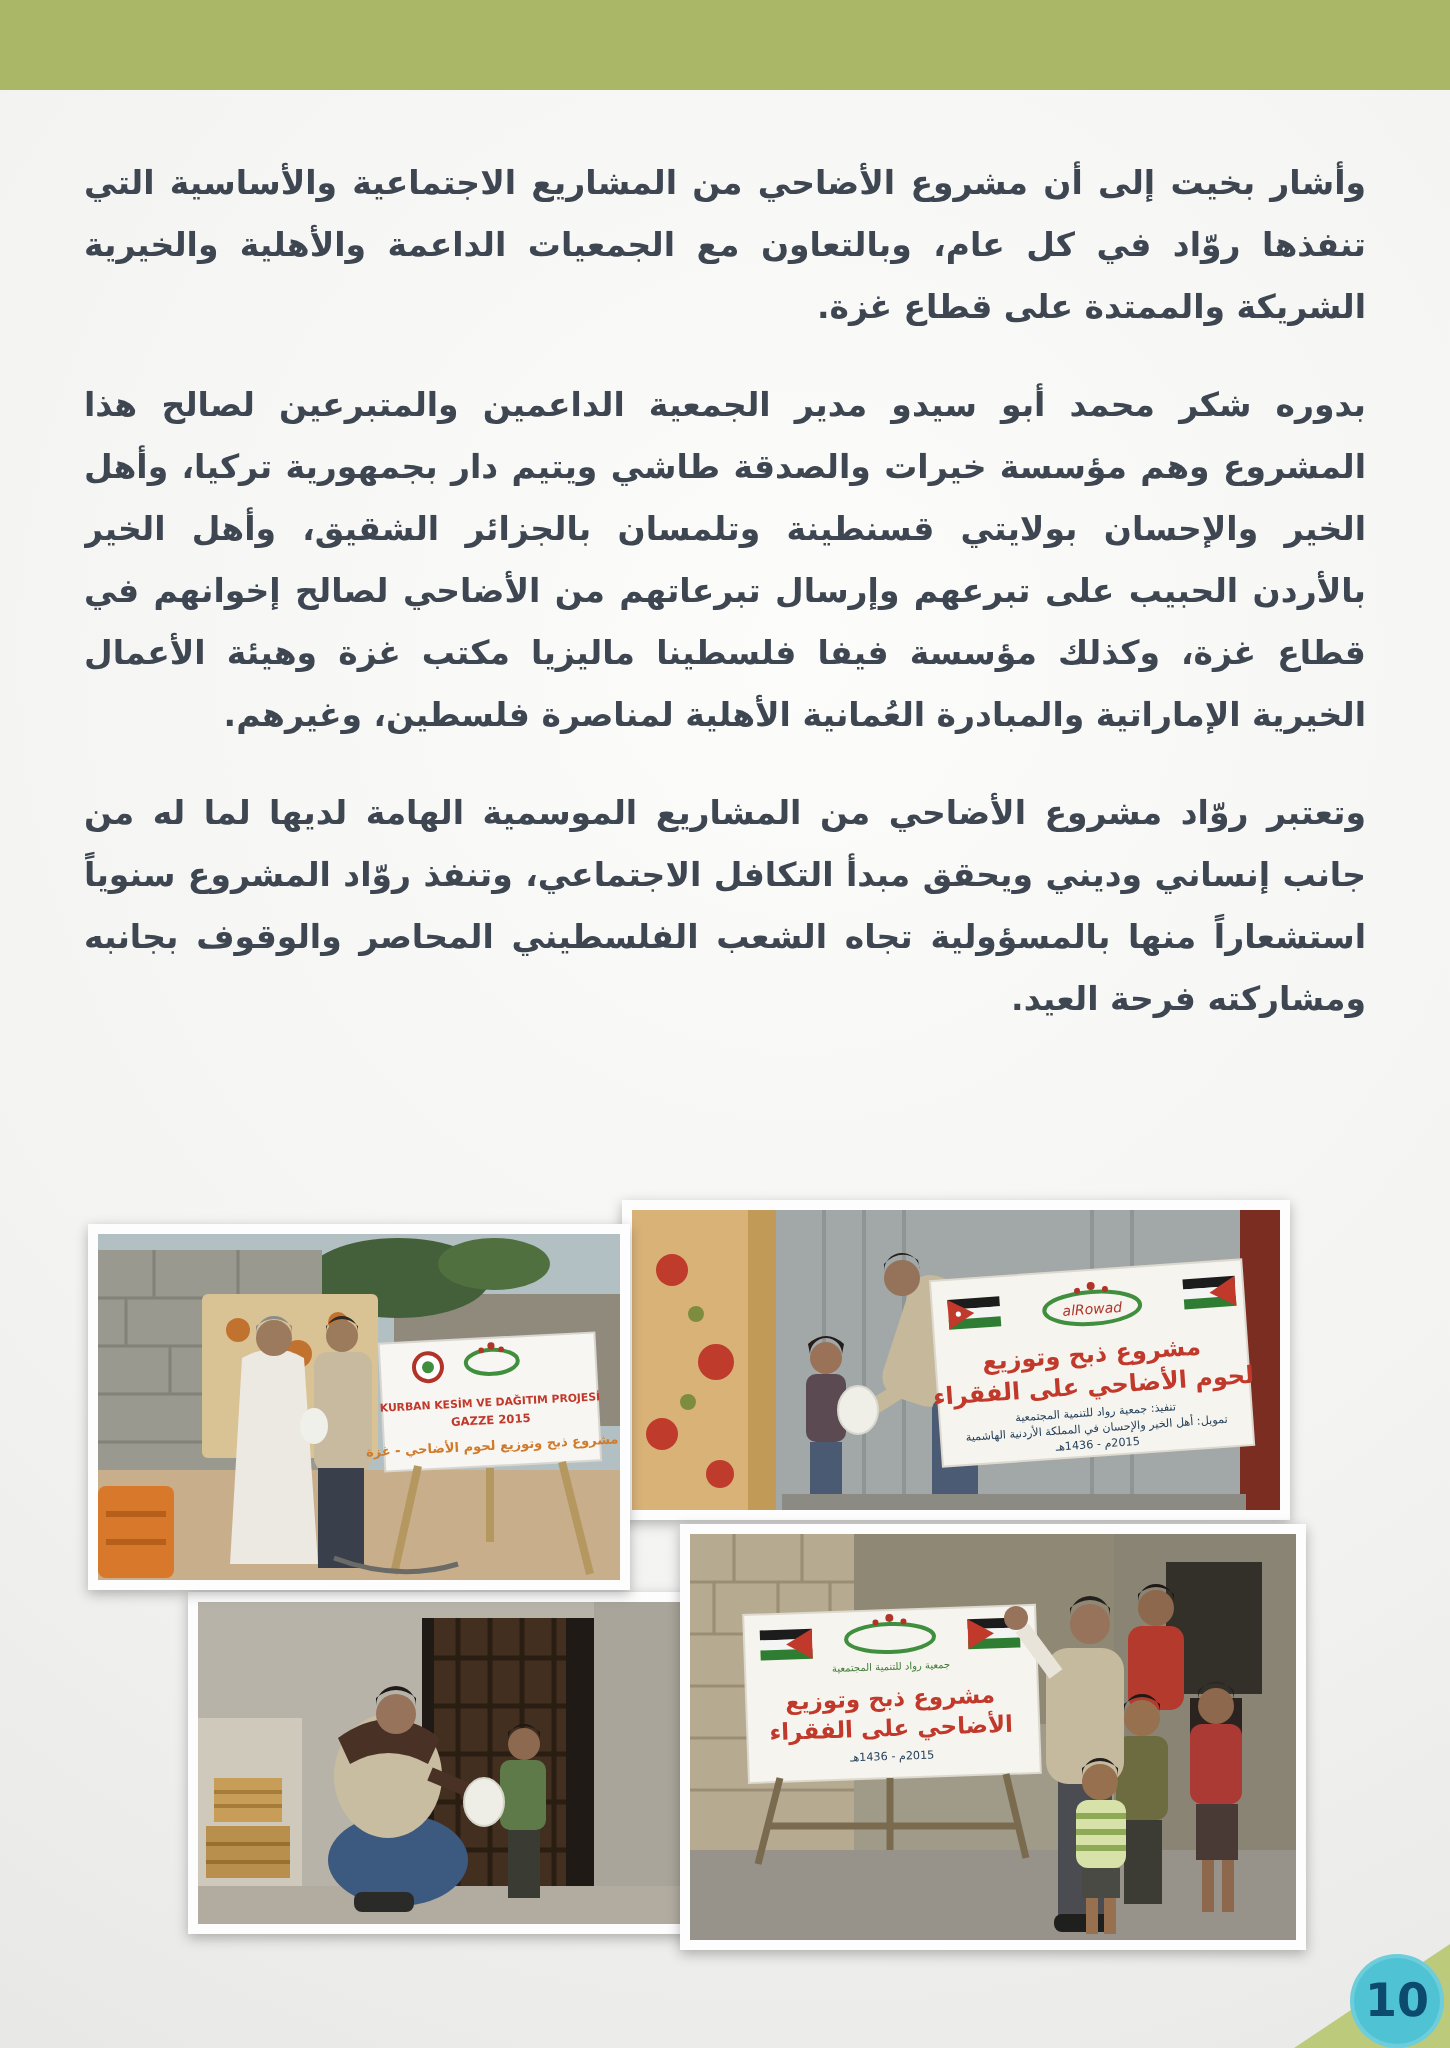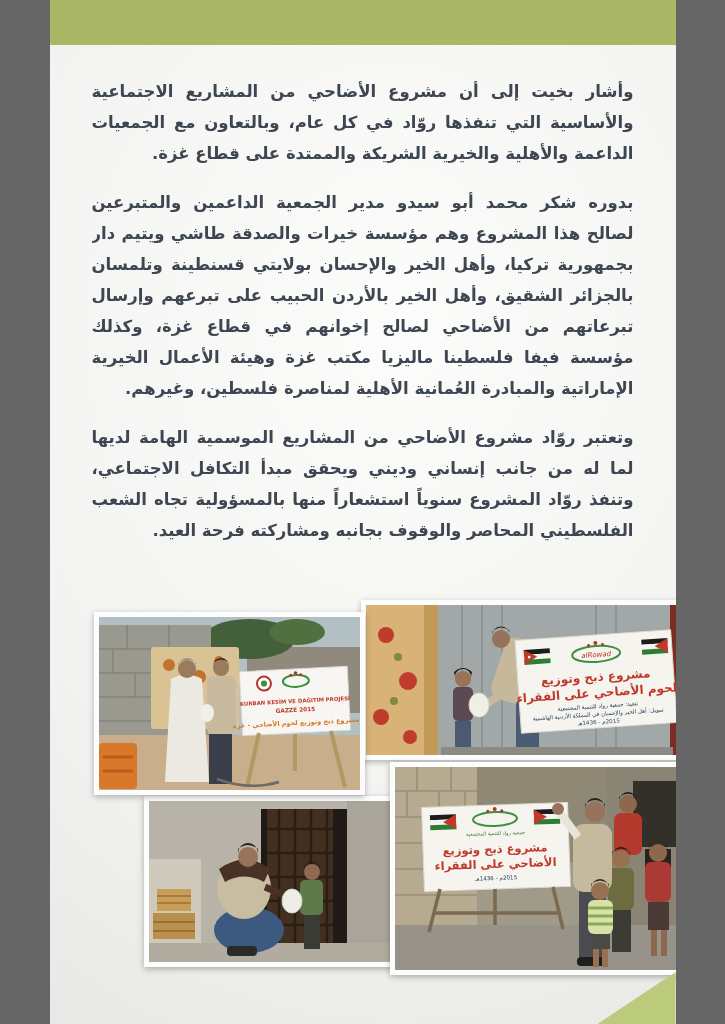--- a/index.html
+++ b/index.html
@@ -1,17 +1,17 @@
 <!DOCTYPE html>
 <html lang="ar"><head>
 <meta charset="utf-8">
 <style>
   html,body{margin:0;padding:0;background:#666;}
   .page{
-    position:relative;width:626px;height:1024px;overflow:hidden;margin:0 auto;
+    position:relative;width:725px;height:1024px;overflow:hidden;margin:0 auto;
     background:radial-gradient(130% 95% at 55% 32%, #fcfcfa 0%, #f3f3f1 50%, #e2e2e0 100%);
     font-family:"DejaVu Sans", sans-serif;
   }
   .topbar{position:absolute;top:0;left:0;width:725px;height:45px;background:#a9b767;z-index:4;}
   .bodytext{
     position:absolute;top:76px;left:42px;right:42px;height:534px;overflow:hidden;
     direction:rtl;text-align:justify;color:#3d4651;z-index:2;
   }
   .bodytext p{margin:0 0 18px 0;font-size:16.5px;line-height:31px;font-weight:700;}
   .photo{position:absolute;background:#fdfdfd;padding:5px;box-shadow:0 2px 6px rgba(0,0,0,.28);}

